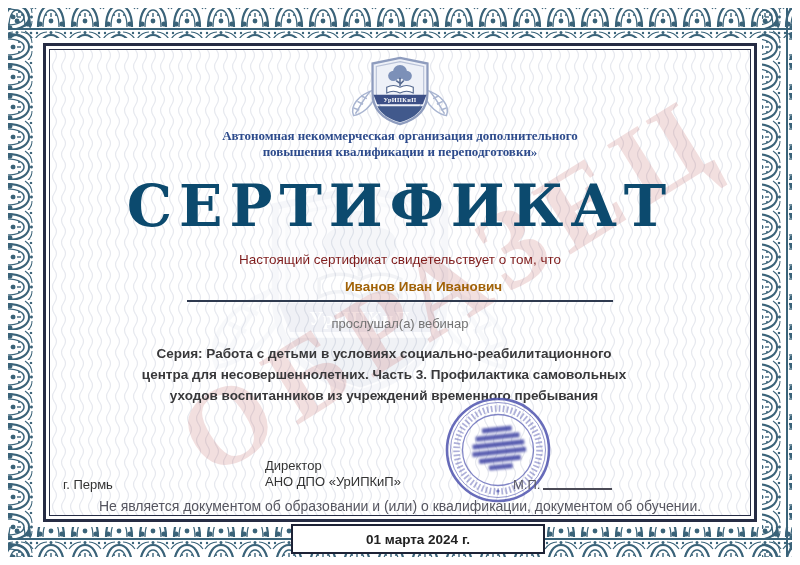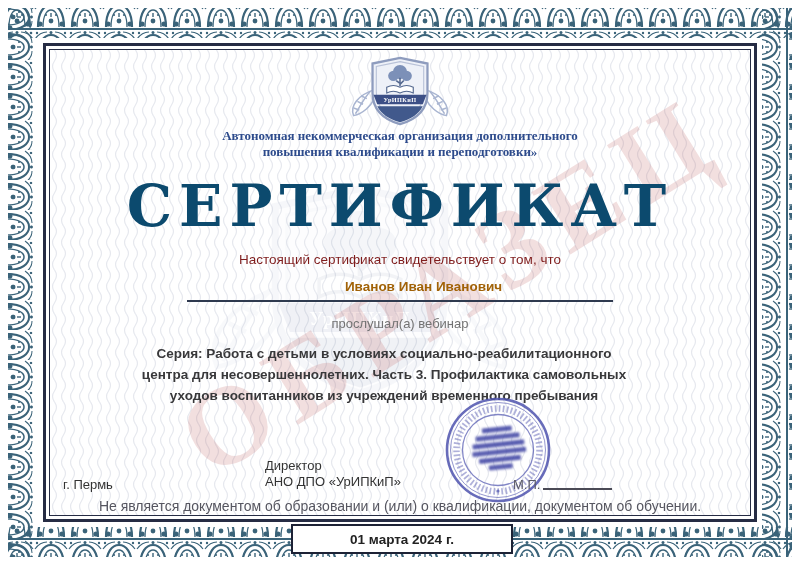--- a/index.html
+++ b/index.html
@@ -76,21 +76,21 @@
   }
   .sig-line{
     left:543px;top:488px;width:69px;height:0;border-top:2px solid #4a4a55;z-index:3;
   }
   .disclaimer{
     left:0;right:0;top:498px;text-align:center;
     font-size:14px;color:#565660;
   }
   .stamp{left:442px;top:394px;width:112px;height:112px;z-index:2;}
   .date-box{
-    left:291px;top:524px;width:222px;height:30px;
+    left:291px;top:524px;width:254px;height:30px;
     background:#ffffff;border:2px solid #1d2235;
     box-sizing:border-box;
     display:flex;align-items:center;justify-content:center;
     font-size:13.5px;font-weight:bold;color:#222;
     z-index:6;
   }
   .border-svg{position:absolute;inset:0;z-index:5;pointer-events:none;}
   .logo{position:absolute;left:335px;top:55px;width:130px;height:72px;z-index:2;}
 </style>
 </head>

